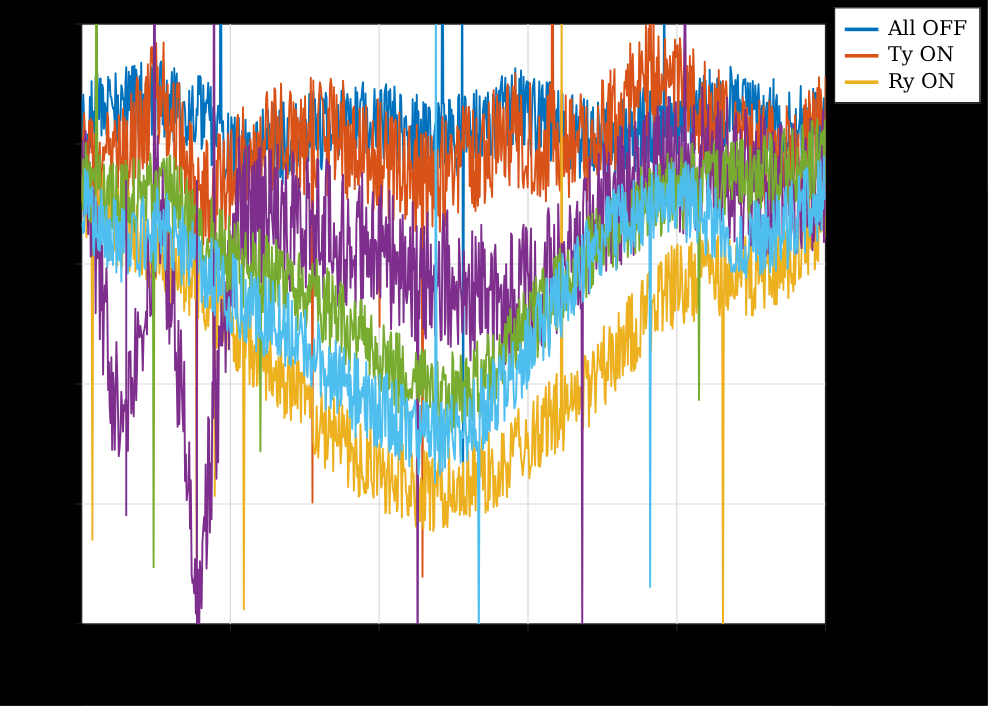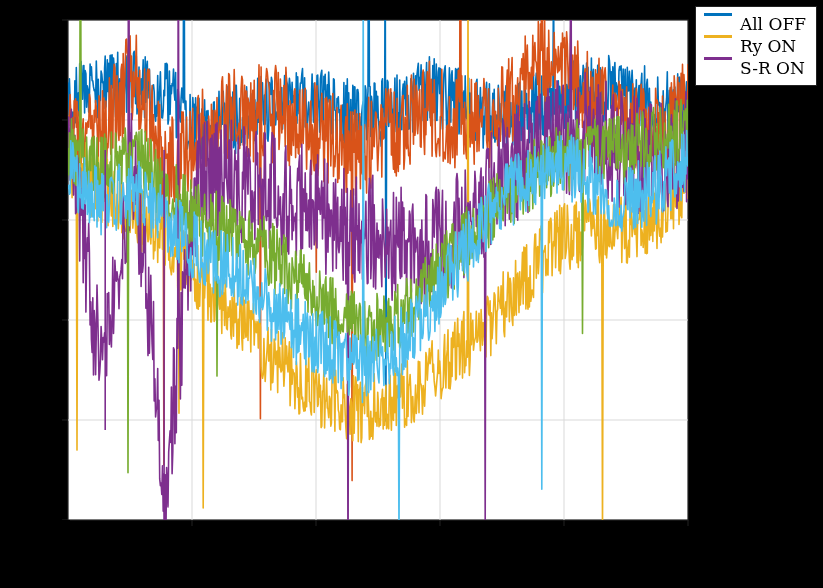--- a/index.html
+++ b/index.html
@@ -9,21 +9,21 @@
     position:absolute;
     top:6px;
     right:6px;
     background:#fff;
     border:1px solid #222;
     padding:6px 10px 6px 8px;
     font-family:"DejaVu Serif","Times New Roman",serif;
     font-size:17px;
     color:#000;
   }
-  .legend-row{display:flex;align-items:flex-start;gap:8px;line-height:22px;}
+  .legend-row{display:flex;align-items:center;gap:8px;line-height:22px;}
   .swatch{width:28px;height:0;border-top:3px solid;}
   .cap{
     position:absolute;
     width:170px;height:100px;
     background:#000;
     z-index:4;
   }
 </style>
 </head>
 <body>
@@ -68,25 +68,25 @@
       <line x1="62" y1="420" x2="68" y2="420" stroke="#222"></line>
       <line x1="62" y1="520" x2="68" y2="520" stroke="#222"></line>
     </svg>
 
   <div class="legend" id="legend">
       <div class="legend-row">
         <span class="swatch" style="border-top-color: rgb(0, 114, 189);"></span>
         <span>All OFF</span>
       </div>
       <div class="legend-row">
+        <span class="swatch" style="border-top-color: rgb(217, 83, 25);"></span>
+        <span>Ty ON</span>
+      </div>
+      <div class="legend-row">
         <span class="swatch" style="border-top-color: rgb(237, 177, 32);"></span>
         <span>Ry ON</span>
-      </div>
-      <div class="legend-row">
-        <span class="swatch" style="border-top-color: rgb(126, 47, 142);"></span>
-        <span>S-R ON</span>
       </div>
     </div>
 
   <div class="cap" style="left:0;bottom:0;width:70px;height:68px"></div>
   <div class="cap" style="right:0;bottom:0;width:132px;height:430px"></div>
 
 </div>
 
 </body></html>

